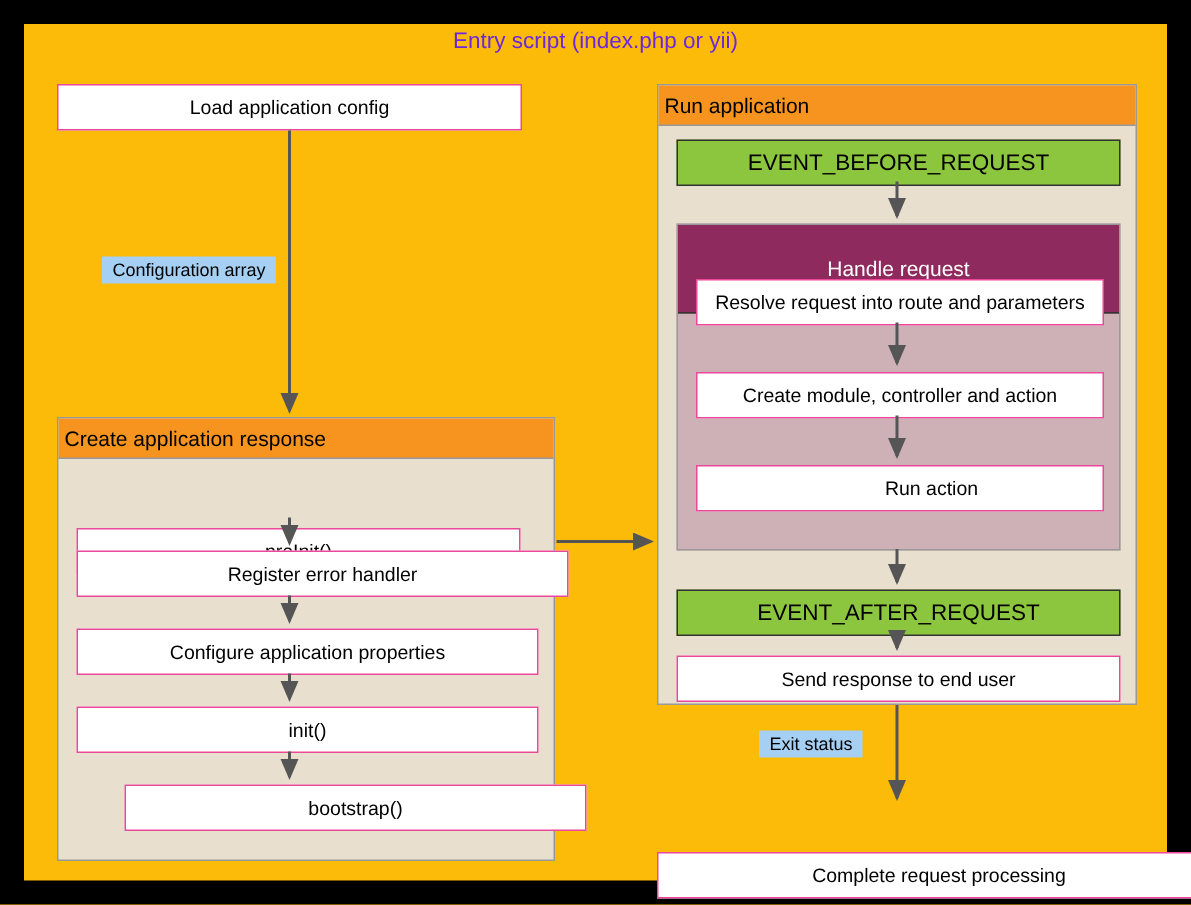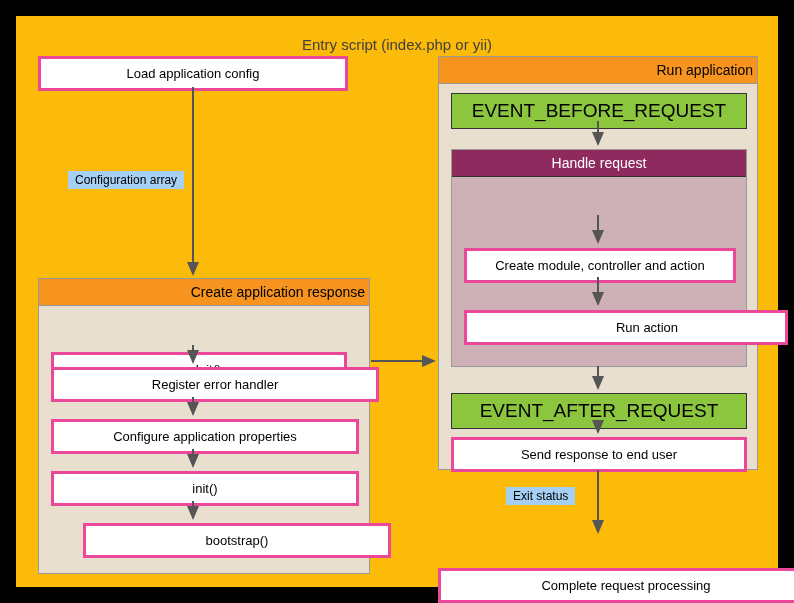--- a/index.html
+++ b/index.html
@@ -15,71 +15,71 @@
     position: absolute;
     left: 16px;
     top: 16px;
     width: 762px;
     height: 571px;
     background: #fcbb09;
   }
   .main-title {
     position: absolute;
     left: 0;
-    top: 20px;
+    top: 3px;
     width: 100%;
     text-align: center;
     font-size: 15px;
-    color: #404040;
+    color: #6d28d9;
   }
   .box {
     position: absolute;
     background: #fff;
-    border: 3px solid #ec4899;
+    border: 1px solid #ec4899;
     text-align: center;
     padding: 7px 6px;
     font-size: 13px;
   }
   .label-chip {
     position: absolute;
     background: #a5d0f3;
     font-size: 12px;
     padding: 2px 7px;
     color: #000;
   }
   .group {
     position: absolute;
     background: #e9dfce;
     border: 1px solid #999;
   }
   .group-header {
     background: #f79420;
     border-bottom: 1px solid #999;
-    text-align: right;
+    text-align: left;
     padding: 5px 4px;
     font-size: 14px;
   }
   .event-box {
     position: absolute;
     background: #8cc63f;
     border: 1px solid #333;
     text-align: center;
     padding: 6px 4px;
-    font-size: 19px;
+    font-size: 15px;
   }
   .handle-group {
     position: absolute;
     background: #cdb1b6;
     border: 1px solid #999;
   }
   .handle-header {
     background: #8e2a5e;
     color: #fff;
     text-align: center;
-    padding: 5px 4px;
+    padding: 21px 4px;
     font-size: 14px;
     border-bottom: 1px solid #333;
   }
   svg.arrows {
     position: absolute;
     left: 0;
     top: 0;
     width: 762px;
     height: 571px;
     pointer-events: none;
@@ -106,22 +106,23 @@
     <div class="box" style="left:12px; top:244px; width:308px;margin-left:32px;">bootstrap()</div>
   </div>
 
   <div class="group" style="left:422px; top:40px; width:320px; height:414px;">
     <div class="group-header">Run application</div>
 
     <div class="event-box" style="left:12px; top:36px; width:296px;">EVENT_BEFORE_REQUEST</div>
 
     <div class="handle-group" style="left:12px; top:92px; width:296px; height:218px;">
       <div class="handle-header">Handle request</div>
+      <div class="box" style="left:12px; top:36px; width:272px;">Resolve request into route and parameters</div>
       <div class="box" style="left:12px; top:98px; width:272px;">Create module, controller and action</div>
-      <div class="box" style="left:12px; top:160px; width:324px;padding-left:48px;">Run action</div>
+      <div class="box" style="left:12px; top:160px; width:272px;padding-left:48px;">Run action</div>
     </div>
 
     <div class="event-box" style="left:12px; top:336px; width:296px;">EVENT_AFTER_REQUEST</div>
 
     <div class="box" style="left:12px; top:380px; width:296px;">Send response to end user</div>
   </div>
 
   <div class="label-chip" style="left:490px; top:471px;">Exit status</div>
 
   <div class="box" style="left:422px; top:552px; width:376px;">Complete request processing</div>

